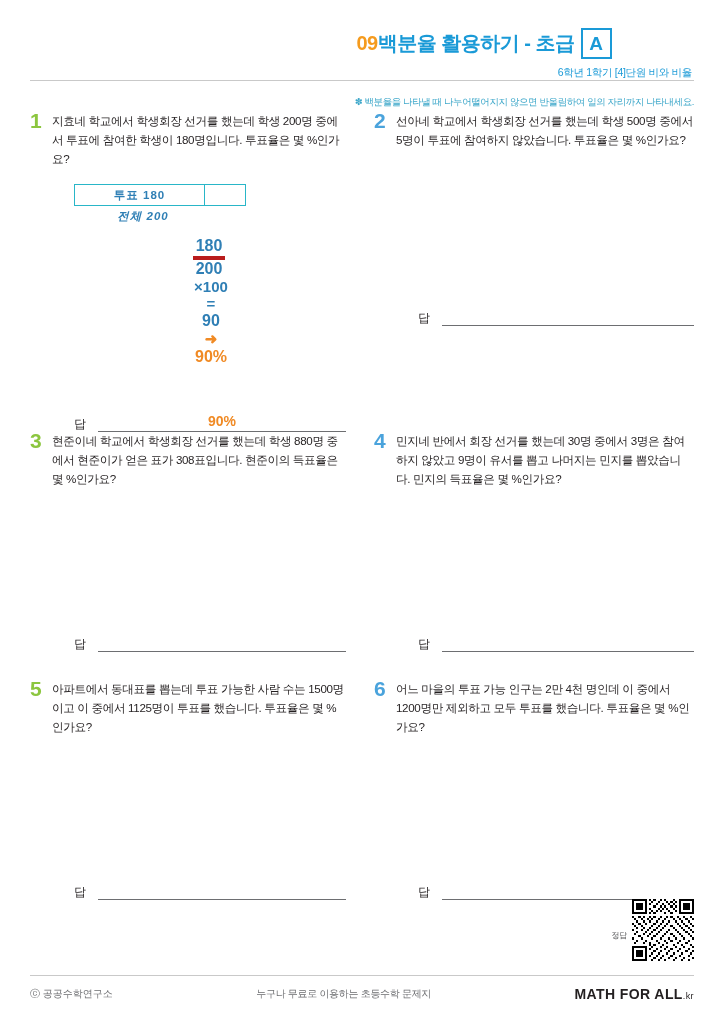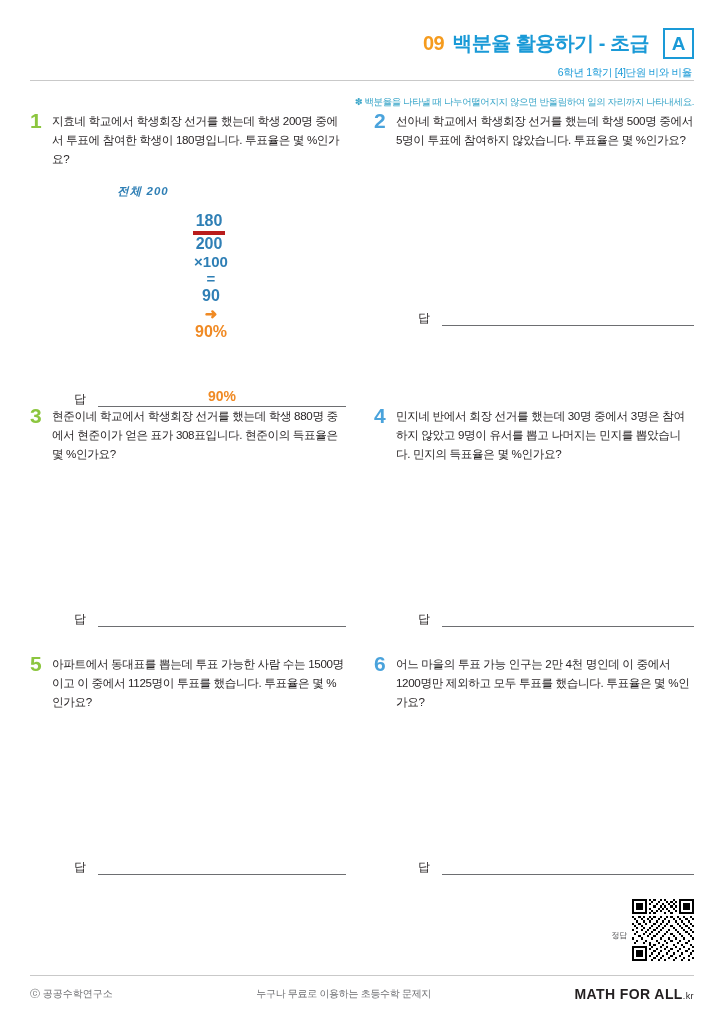--- a/index.html
+++ b/index.html
@@ -20,22 +20,21 @@
   .header {
     position: absolute;
     top: 28px;
     right: 30px;
     width: 420px;
     text-align: right;
   }
   .header-row {
     display: flex;
     align-items: center;
-    justify-content: flex-end;
-    gap: 8px;
+    justify-content: center;
   }
   .unit-num {
     color: #f59b1e;
     font-size: 20px;
     font-weight: bold;
     letter-spacing: -0.5px;
   }
   .unit-title {
     color: #1a9ad7;
     font-size: 20px;
@@ -276,20 +275,24 @@
 <div class="grid">
 
   <div class="row" style="min-height:252px;">
     <div class="cell left">
       <div class="qhead">
         <span class="qnum green">1</span>
         <span class="qtext">지효네 학교에서 학생회장 선거를 했는데 학생 200명 중에서 투표에 참여한 학생이 180명입니다. 투표율은 몇 %인가요?</span>
       </div>
 
       <div class="work-box">
+        <div class="vote-box">
+          <span class="lbl">투표 180</span>
+          <span class="blank"></span>
+        </div>
         <div class="total-lbl">전체 200</div>
       </div>
 
       <div class="calc">
         <span class="frac">
           <span class="num">180</span>
           <span class="den">200</span>
         </span>
         <span class="op">×100</span>
         <span class="op">=</span>

